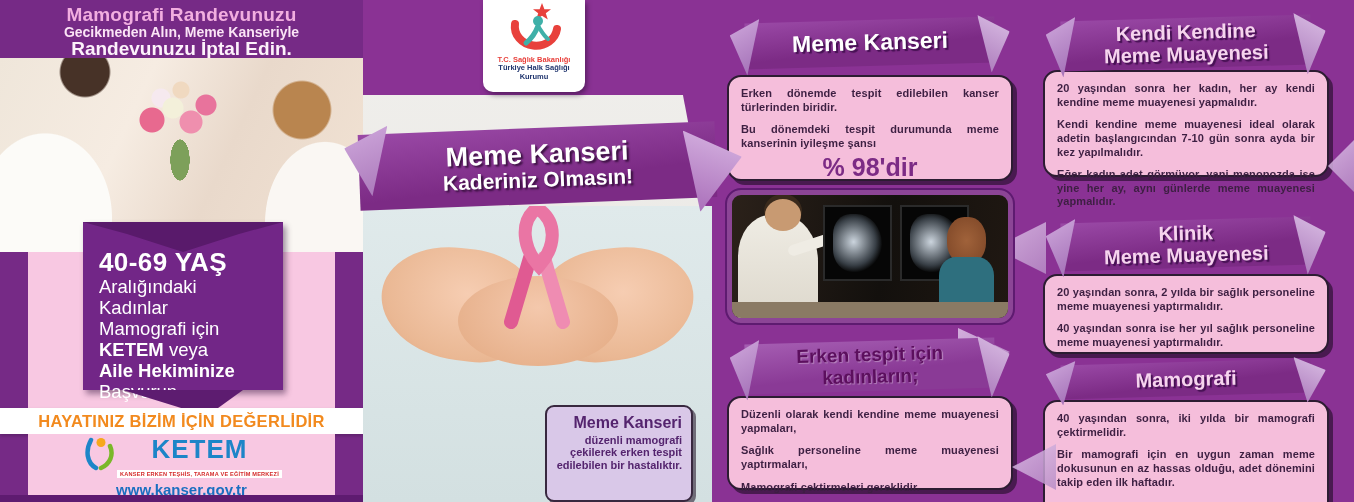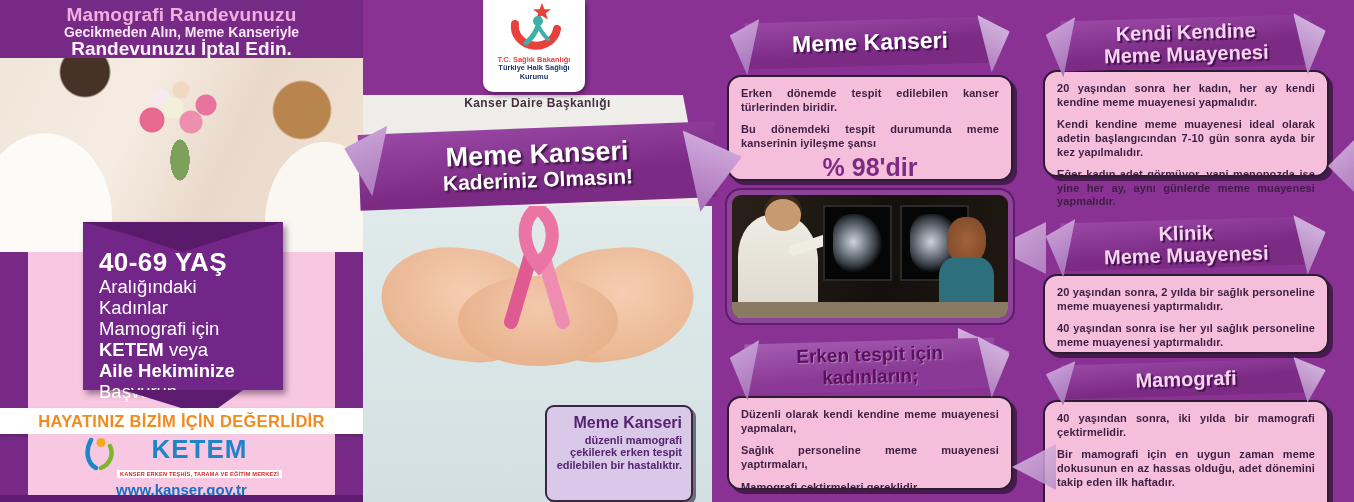--- a/index.html
+++ b/index.html
@@ -154,21 +154,20 @@
       <svg width="64" height="50" viewBox="0 0 64 50">
         <polygon points="40,1 42.4,7.2 49,7.2 43.8,11.2 45.8,17.6 40,13.8 34.2,17.6 36.2,11.2 31,7.2 37.6,7.2" fill="#e8413c"></polygon>
         <path d="M13 22 A 21 19 0 1 0 55 27" fill="none" stroke="#e8413c" stroke-width="8" stroke-linecap="round"></path>
         <circle cx="36" cy="19" r="5" fill="#3fb0a8"></circle>
         <path d="M36 24 C33 32 29 37 24 41" fill="none" stroke="#3fb0a8" stroke-width="5" stroke-linecap="round"></path>
         <path d="M36 24 C40 30 42 34 46 37" fill="none" stroke="#3fb0a8" stroke-width="4" stroke-linecap="round"></path>
       </svg>
       <div class="mlogo-l1">T.C. Sağlık Bakanlığı</div>
       <div class="mlogo-l2">Türkiye Halk Sağlığı Kurumu</div>
     </div>
-    <div class="mp-dept">Kanser Daire Başkanlığı</div>
     <div class="mid-banner">
       <div class="mb-l1">Meme Kanseri</div>
       <div class="mb-l2">Kaderiniz Olmasın!</div>
     </div>
     <div class="mp-hands">
       <div class="hand hand-l"></div>
       <div class="hand hand-r"></div>
       <div class="palm"></div>
       <svg class="ribbon-svg" width="80" height="130" viewBox="0 0 80 130">
         <path d="M33 58 L14 122" stroke="#e05a92" stroke-width="14" stroke-linecap="round"></path>

